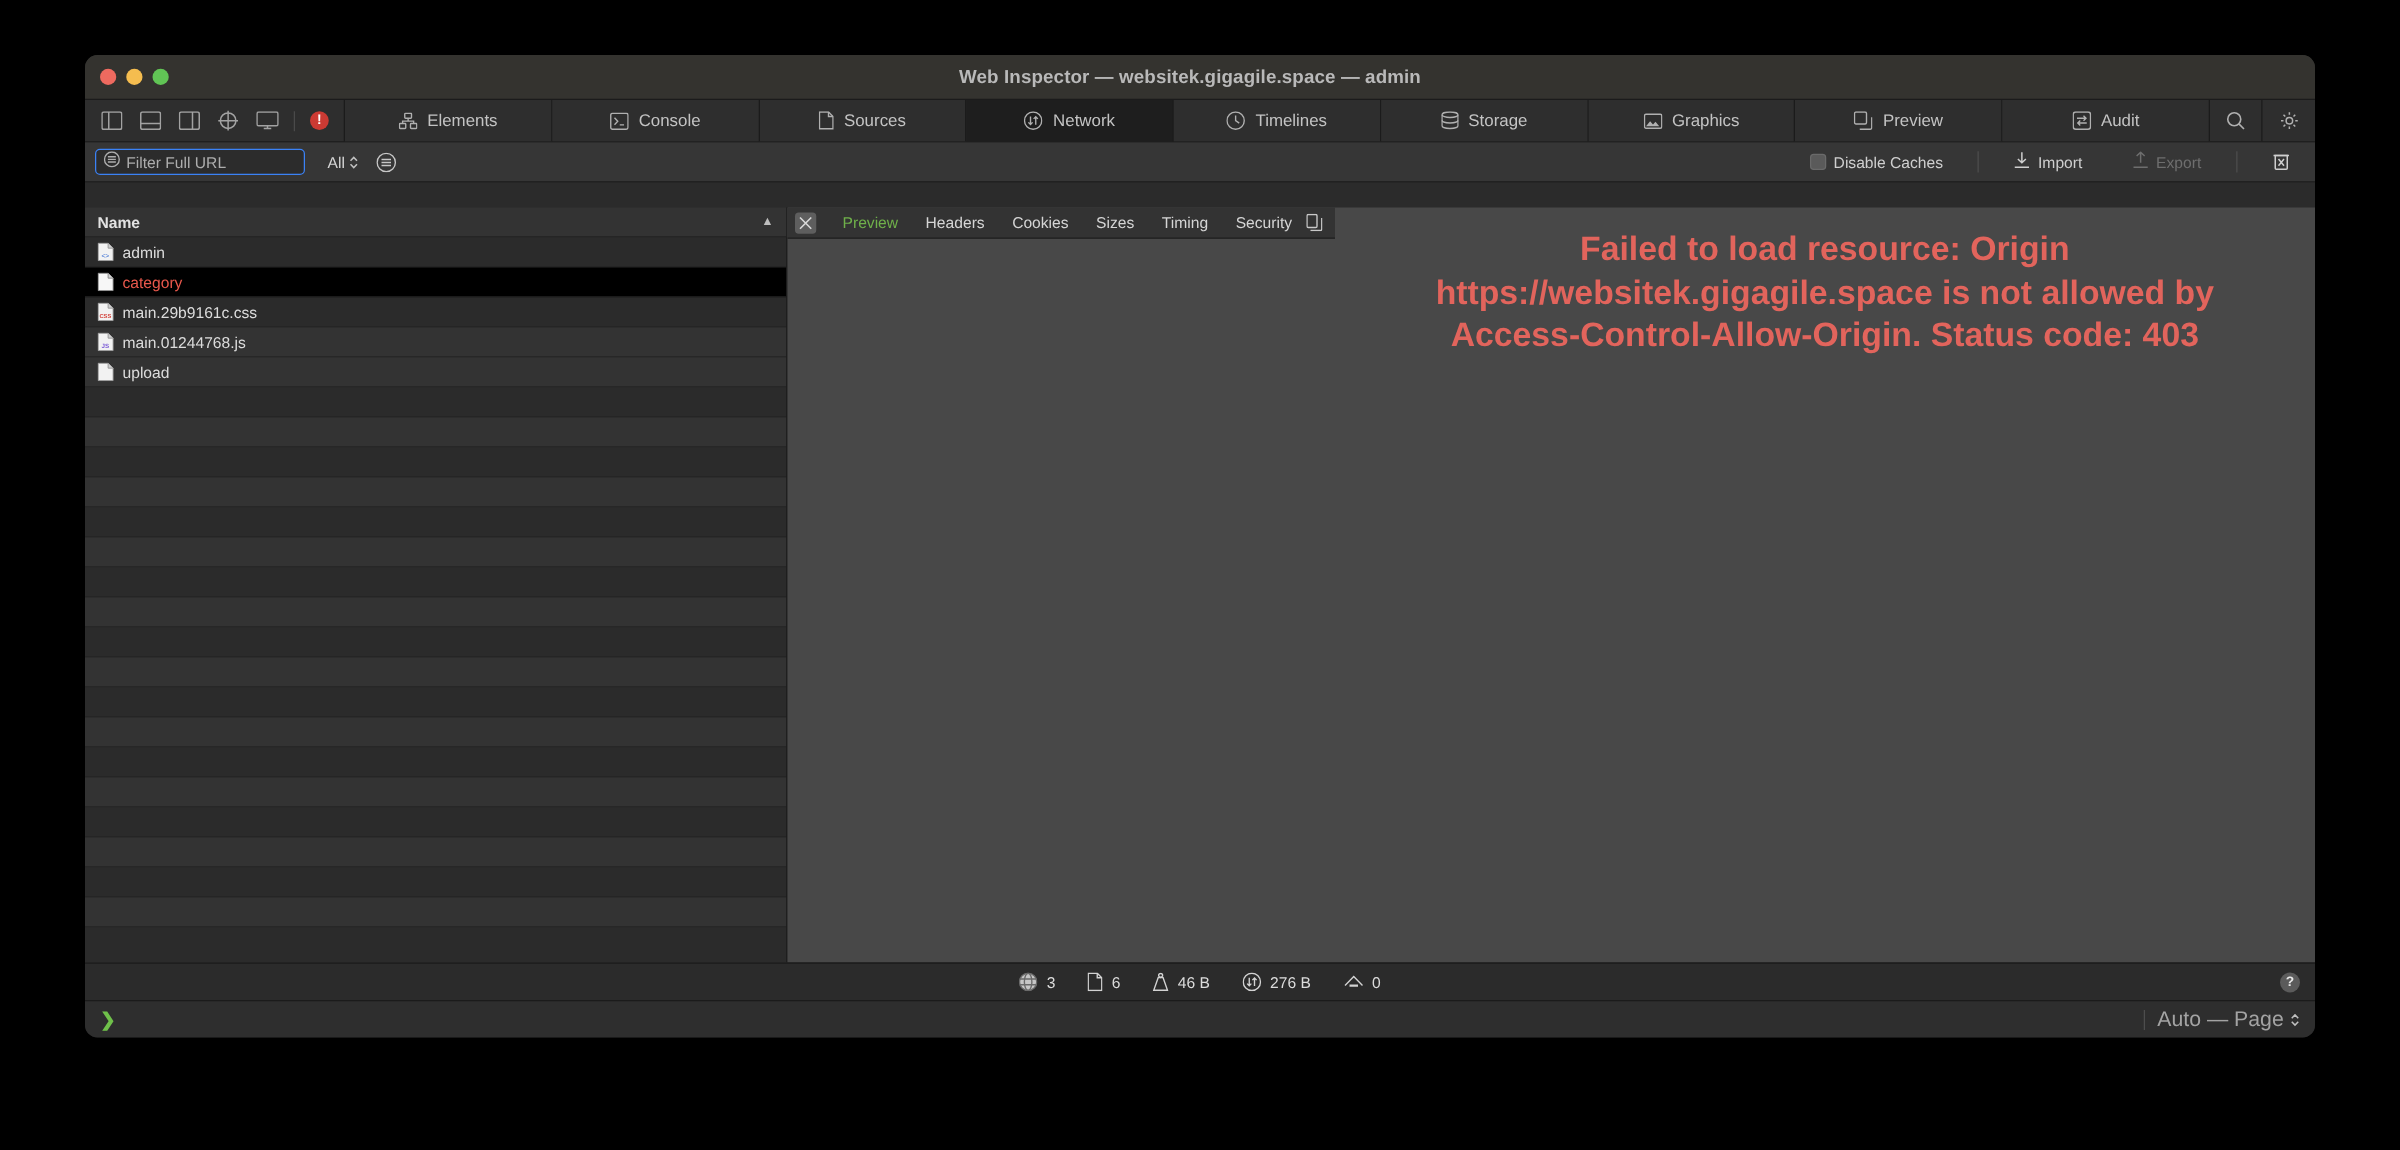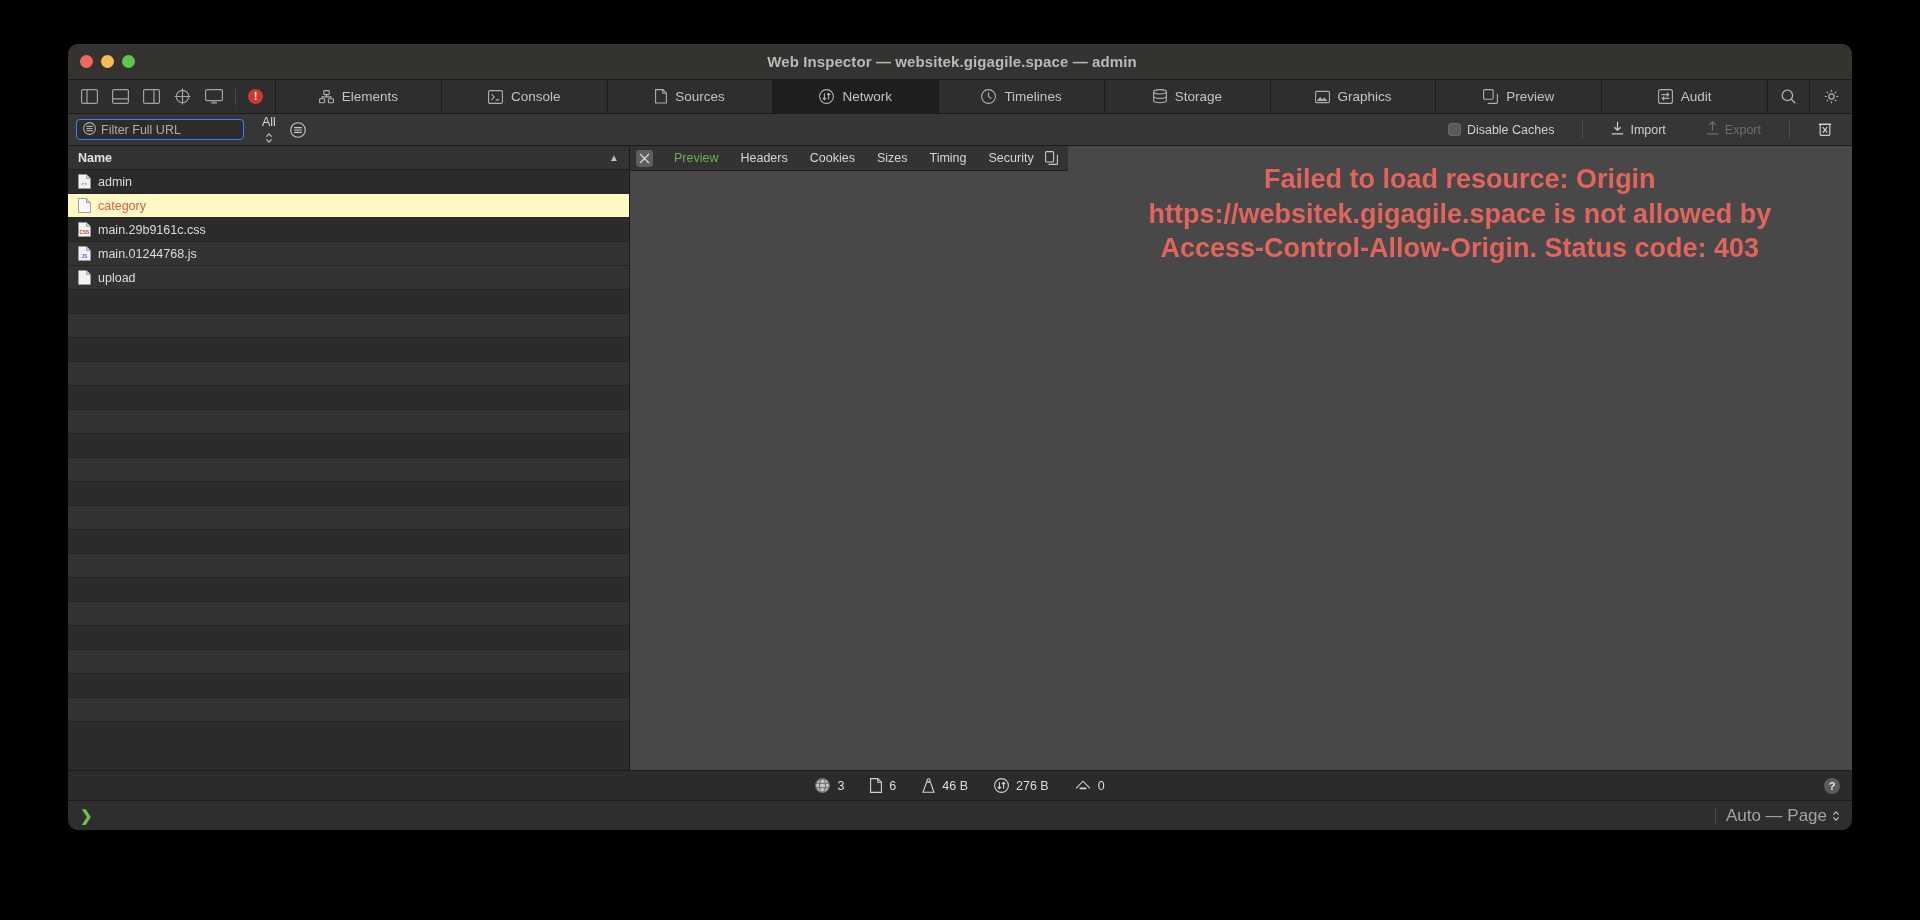--- a/index.html
+++ b/index.html
@@ -162,21 +162,20 @@
     font-size: 12.5px;
     color: #adadad;
   }
   #all-select {
     display: flex;
     align-items: center;
     gap: 3px;
     margin-left: 18px;
     font-size: 12.5px;
     color: #d6d6d6;
-    flex-direction: column;
   }
   .stepper {
     display: flex;
     flex-direction: column;
     gap: 1px;
     line-height: 0;
     color: #c0c0c0;
   }
   #filter-toggle {
     margin-left: 14px;
@@ -208,20 +207,21 @@
     border-radius: 3px;
     background: #5a5a5a;
     border: 1px solid #6a6a6a;
   }
 
   
   #body-split {
     flex: 1;
     display: flex;
     min-height: 0;
+    margin-top: 20px;
   }
 
   
   #resource-panel {
     width: 562px;
     flex: 0 0 562px;
     background: #2b2b2b;
     border-right: 1px solid #1b1b1b;
     display: flex;
     flex-direction: column;
@@ -252,21 +252,21 @@
     display: flex;
     align-items: center;
     gap: 7px;
     padding: 0 0 0 10px;
     font-size: 12.5px;
     color: #dcdcdc;
     border-bottom: 1px solid #252525;
   }
   .res-row.odd  { background: #2b2b2b; }
   .res-row.even { background: #333333; }
-  .res-row.selected { background: #fef9c3; }
+  .res-row.selected { background: #000000; }
   .res-row.selected .res-name { color: #e8584c; }
   .file-icon { width: 13px; height: 15px; flex: 0 0 13px; }
   .empty-row {
     height: 24px;
     border-bottom: 1px solid #252525;
   }
   .empty-row.odd  { background: #2b2b2b; }
   .empty-row.even { background: #333333; }
 
   

